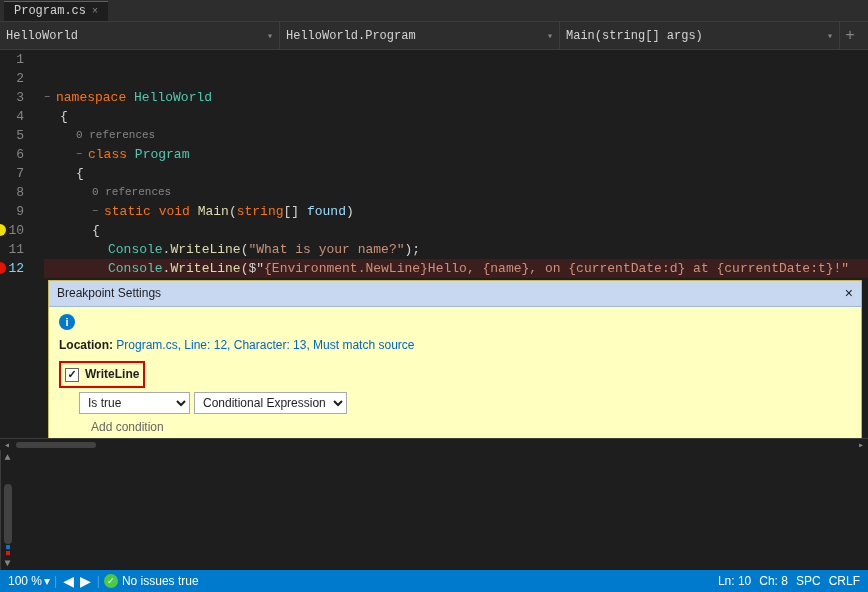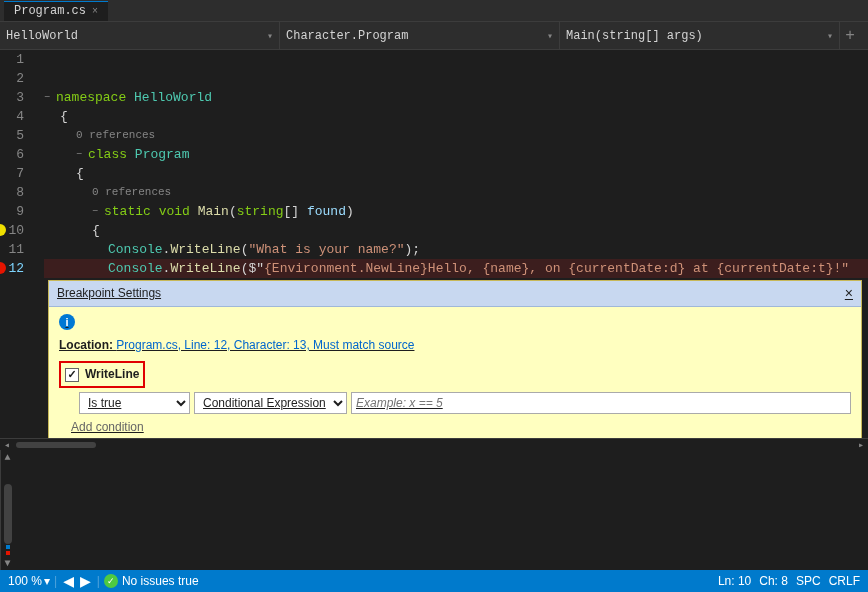--- a/index.html
+++ b/index.html
@@ -150,21 +150,21 @@
       height: 19px;
       white-space: nowrap;
       display: flex;
       align-items: center;
     }
     .code-line.highlighted {
       background: #3c1e1e;
     }
 
     
-    .kw { color: #84cc16; }
+    .kw { color: #f97316; }
     .str { color: #ce9178; }
     .cls { color: #4ec9b0; }
     .method { color: #dcdcaa; }
     .var-name { color: #9cdcfe; }
     .ref { color: #858585; font-size: 11px; }
     .punct { color: #d4d4d4; }
     .ns { color: #4ec9b0; }
 
     
     .scrollbar-v {
@@ -283,21 +283,21 @@
     <span class="close-x">×</span>
   </div>
 </div>
 
 <div class="toolbar">
   <div class="dropdown-item">
     <span>HelloWorld</span>
     <span class="dropdown-arrow">▾</span>
   </div>
   <div class="dropdown-item">
-    <span>Character.Program</span>
+    <span>HelloWorld.Program</span>
     <span class="dropdown-arrow">▾</span>
   </div>
   <div class="dropdown-item">
     <span>Main(string[] args)</span>
     <span class="dropdown-arrow">▾</span>
   </div>
   <div class="toolbar-add">+</div>
 </div>
 
 <div class="editor-container">
@@ -399,21 +399,21 @@
             <span class="indent"></span>
             <span class="indent"></span>
             <span class="cls">Console</span>
             <span class="punct">.</span>
             <span class="method">WriteLine</span>
             <span class="punct">($"</span>
             <span class="str">{Environment.NewLine}Hello, {name}, on {currentDate:d} at {currentDate:t}!</span>
             <span class="str">"</span>
           </div>
 
-          <div style="background:#ffffc0; border:1px solid #c8b858; margin: 2px 0 2px 4px; padding: 0; font-family:'Segoe UI',sans-serif; font-size:12px; color:#1e1e1e; width: calc(100% - 10px); text-decoration: underline;">
+          <div style="background:#ffffc0; border:1px solid #c8b858; margin: 2px 0 2px 4px; padding: 0; font-family:'Segoe UI',sans-serif; font-size:12px; color:#1e1e1e; width: calc(100% - 10px);">
             <div style="background:#c8d8f0; border-bottom:1px solid #a0b8d8; display:flex; align-items:center; justify-content:space-between; padding:3px 8px;">
               <span>Breakpoint Settings</span>
               <span style="cursor:pointer; font-size:14px;">×</span>
             </div>
             <div style="padding:6px 10px;">
               <div style="display:flex; align-items:flex-start; margin-bottom:6px;">
                 <span style="display:inline-flex;align-items:center;justify-content:center;width:16px;height:16px;background:#0078d4;color:white;border-radius:50%;font-size:11px;font-weight:bold;margin-right:6px;flex-shrink:0;margin-top:1px;">i</span>
               </div>
               <div style="margin-bottom:6px;">
                 <span style="font-weight:600;">Location:</span>
@@ -429,23 +429,22 @@
               <div style="display:flex;align-items:center;margin-left:20px;margin-bottom:4px;gap:4px;">
                 <select style="background:white;border:1px solid #aaa;font-size:12px;padding:2px 4px;height:22px;color:#1e1e1e;">
                   <option>Is true</option>
                   <option>When changed</option>
                 </select>
                 <select style="background:white;border:1px solid #aaa;font-size:12px;padding:2px 4px;height:22px;color:#1e1e1e;">
                   <option>Conditional Expression</option>
                   <option>Hit Count</option>
                   <option>Filter</option>
                 </select>
-                <input type="text" style="background: white; border: 1px solid rgb(170, 170, 170); font-size: 12px; padding: 2px 4px; height: 22px; color: rgb(153, 153, 153); font-style: italic; min-width: 120px; flex: 1 1 0%;" placeholder="Example: x == 5">
               </div>
-              <div style="margin-left:12px;font-size:12px;color:#666;margin-bottom:8px;">
+              <div style="margin-left:32px;font-size:12px;color:#666;margin-bottom:8px;">
                 <span>Add condition</span>
               </div>
 
             </div>
           </div>
 
         </div>
       </div>
 
       <div class="h-scrollbar">

